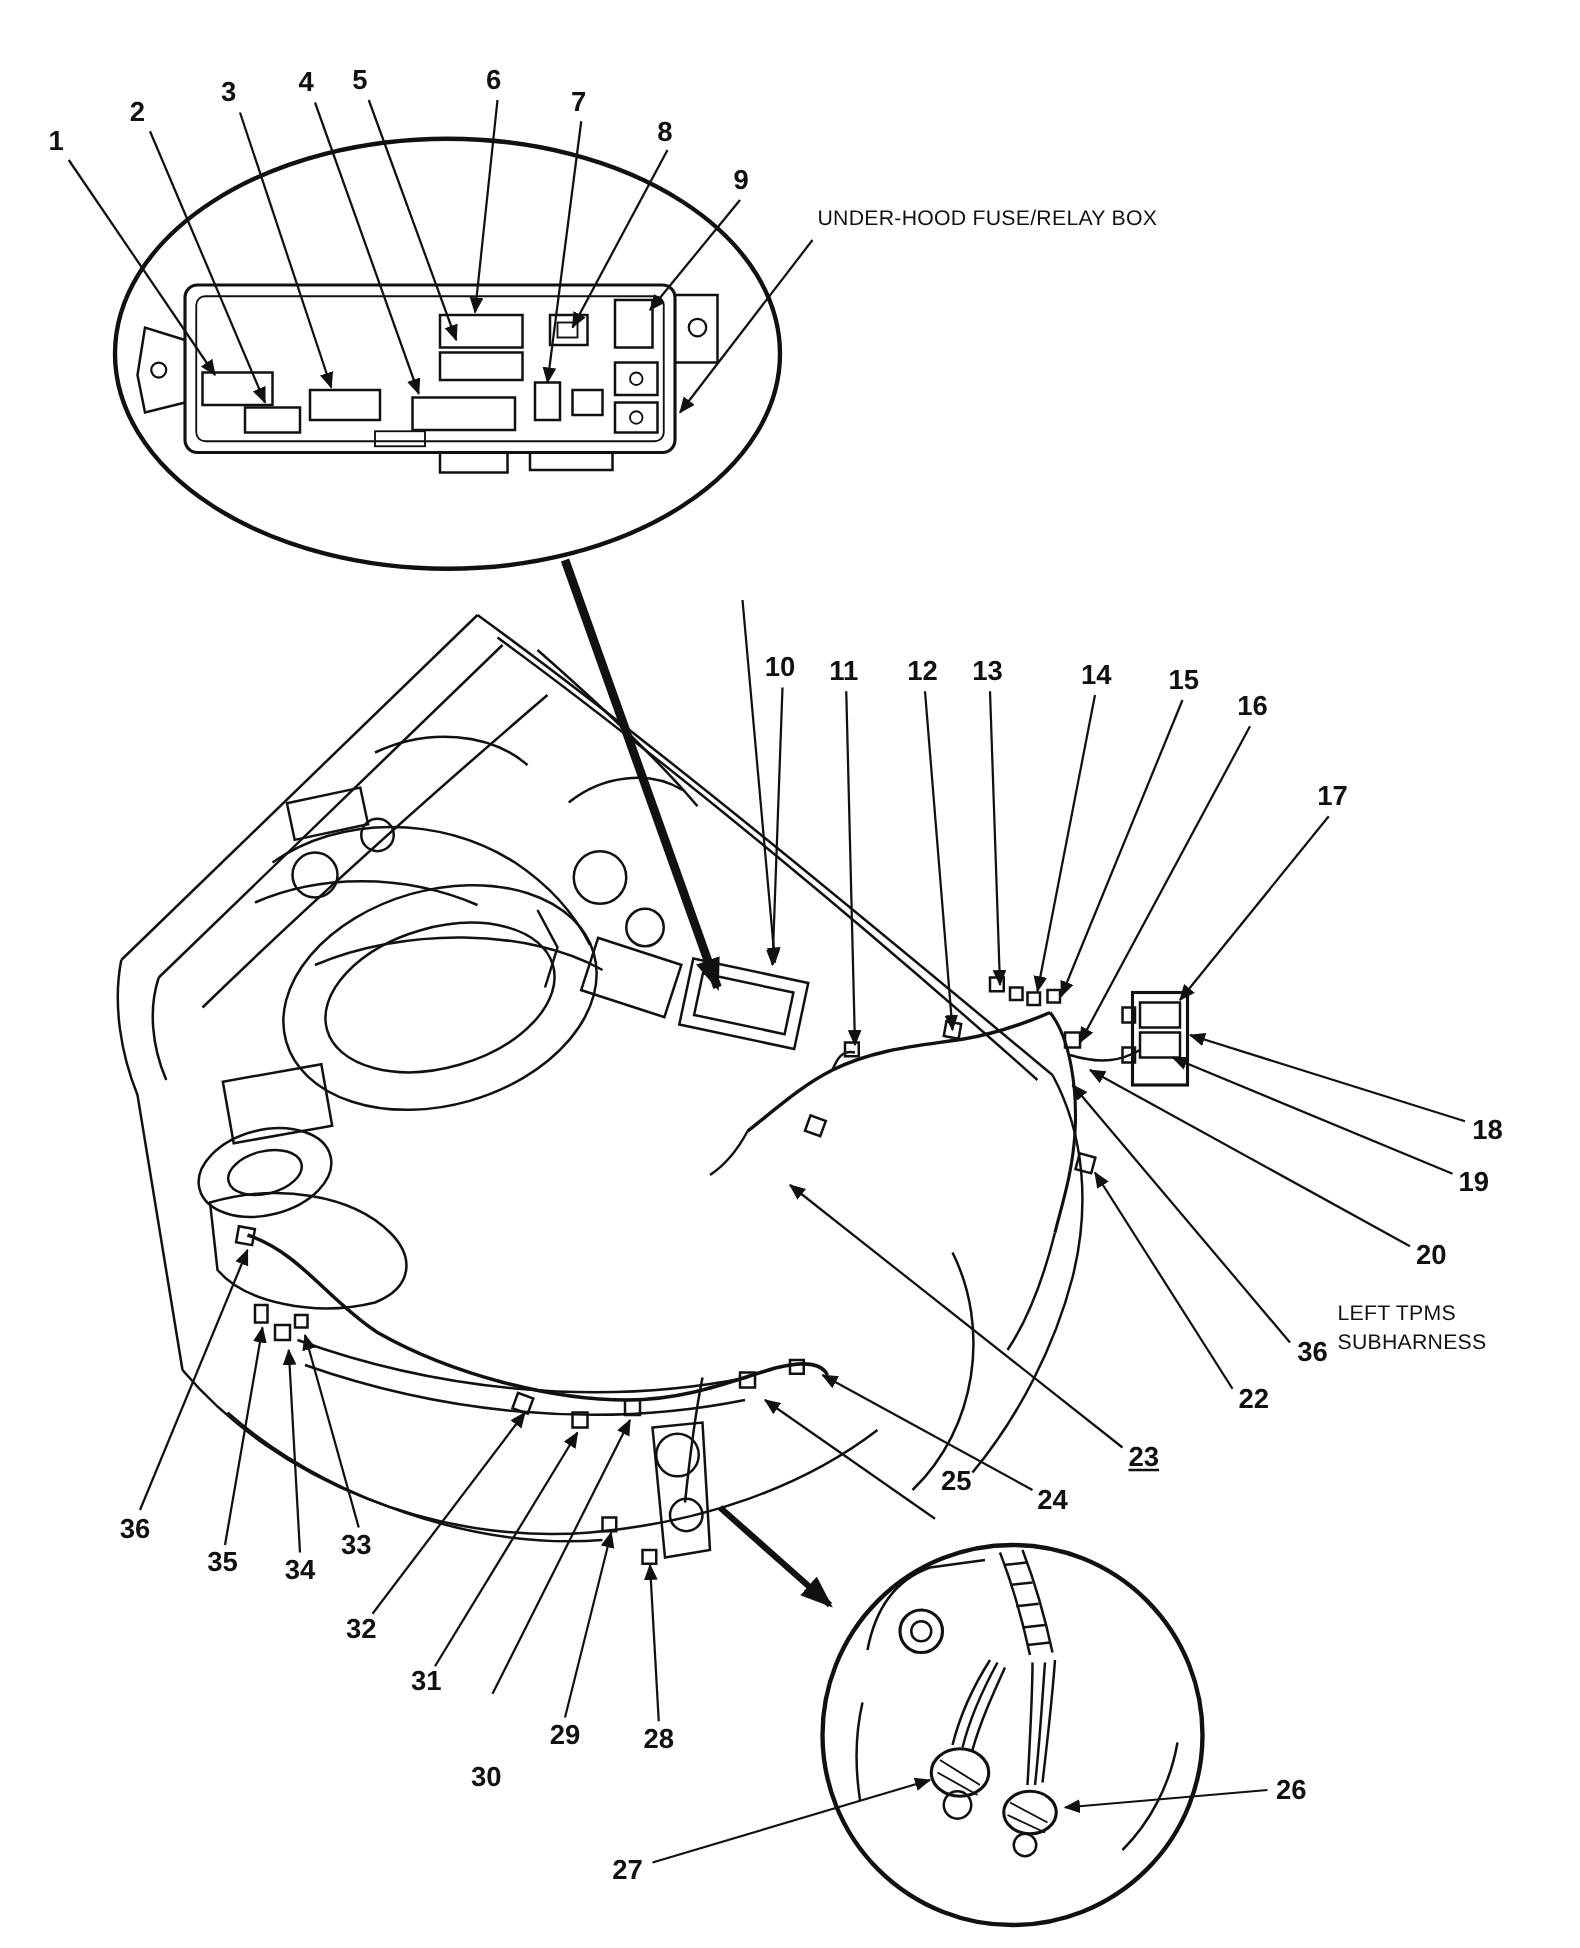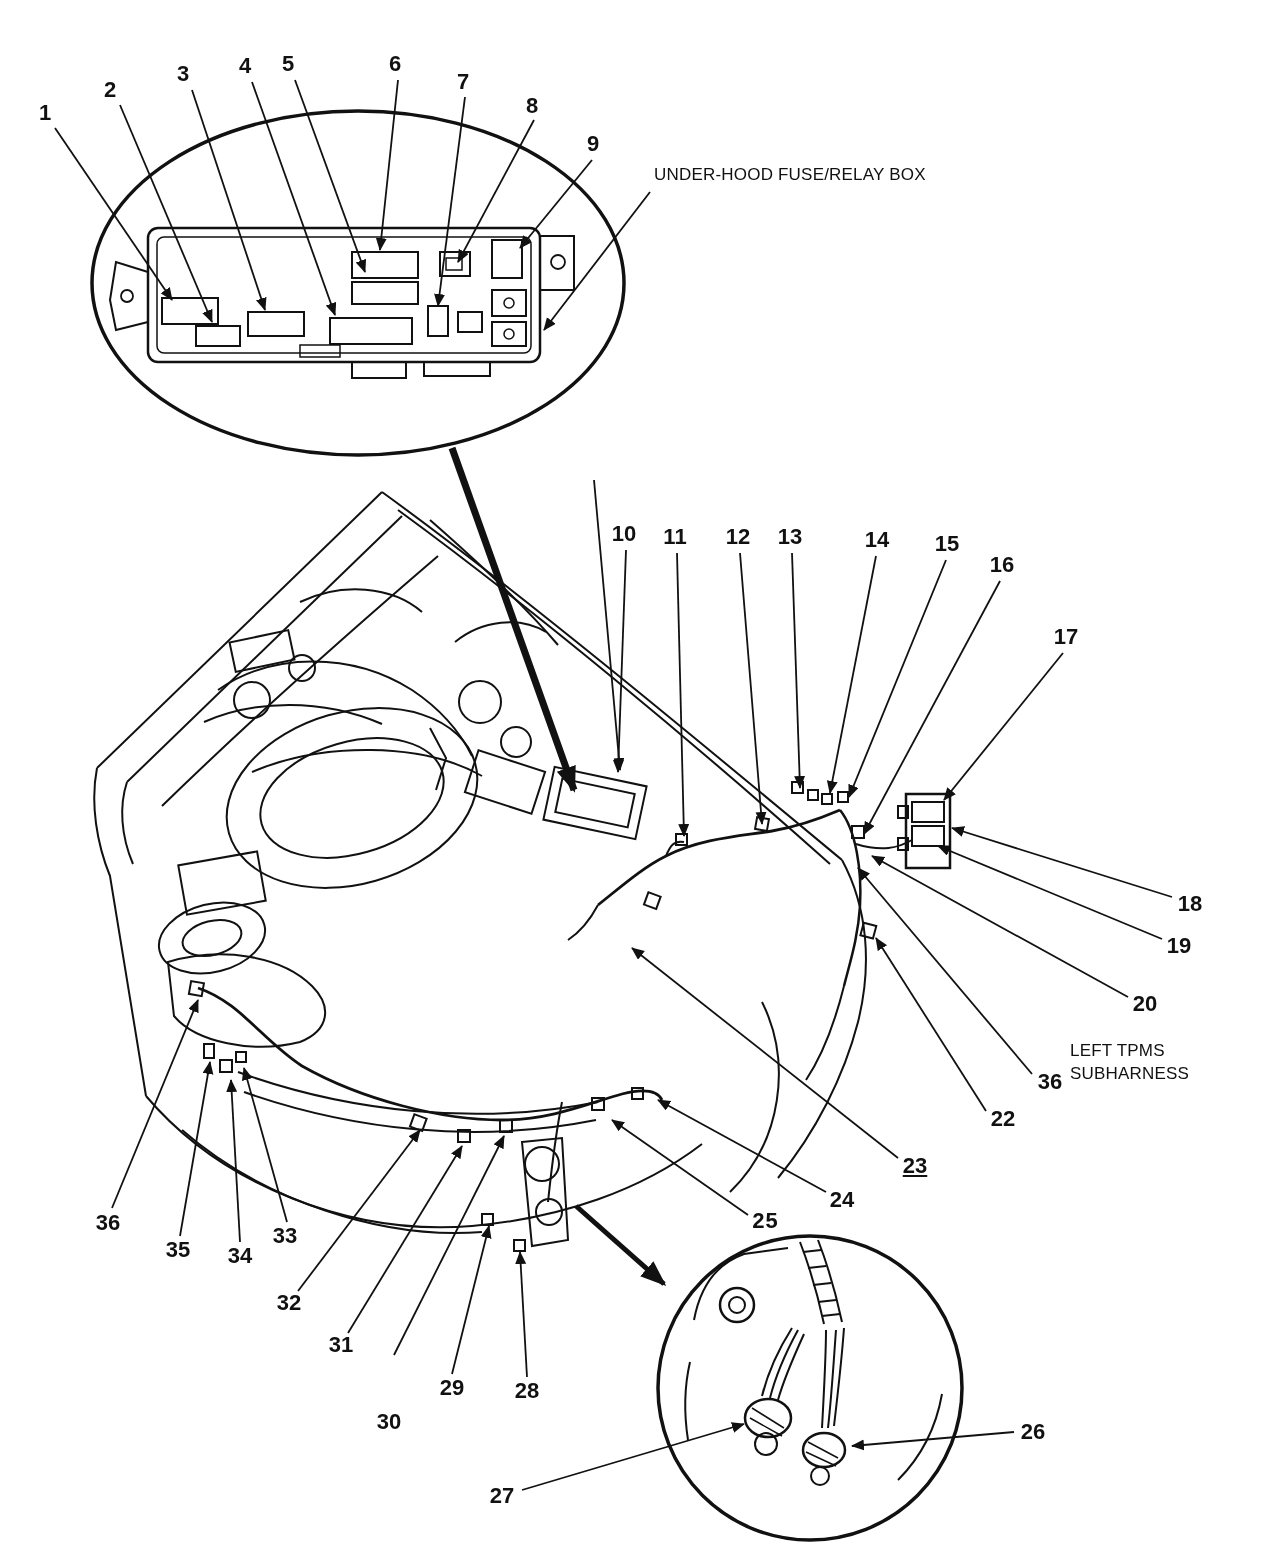--- a/index.html
+++ b/index.html
@@ -274,21 +274,21 @@
       <div class="callout" style="left: 947px; top: 544px;">15</div>
       <div class="callout" style="left: 1002px; top: 565px;">16</div>
       <div class="callout" style="left: 1066px; top: 637px; text-align: center;">17</div>
       <div class="callout" style="left: 1190px; top: 904px;">18</div>
       <div class="callout" style="left: 1179px; top: 946px;">19</div>
       <div class="callout" style="left: 1145px; top: 1004px;">20</div>
       <div class="callout" style="left: 1050px; top: 1082px;">36</div>
       <div class="callout" style="left: 1003px; top: 1119px;">22</div>
       <div class="callout" style="left: 915px; top: 1166px; text-decoration: underline;">23</div>
       <div class="callout" style="left: 842px; top: 1200px;">24</div>
-      <div class="callout" style="left: 765px; top: 1223px; font-family: Liberation Mono, monospace;">25</div>
+      <div class="callout" style="left: 765px; top: 1185px;">25</div>
       <div class="callout" style="left: 1033px; top: 1432px;">26</div>
       <div class="callout" style="left: 502px; top: 1496px;">27</div>
       <div class="callout" style="left: 527px; top: 1391px;">28</div>
       <div class="callout" style="left: 452px; top: 1388px;">29</div>
       <div class="callout" style="left: 389px; top: 1422px;">30</div>
       <div class="callout" style="left: 341px; top: 1345px;">31</div>
       <div class="callout" style="left: 289px; top: 1303px;">32</div>
       <div class="callout" style="left: 285px; top: 1236px;">33</div>
       <div class="callout" style="left: 240px; top: 1256px;">34</div>
       <div class="callout" style="left: 178px; top: 1250px;">35</div>

